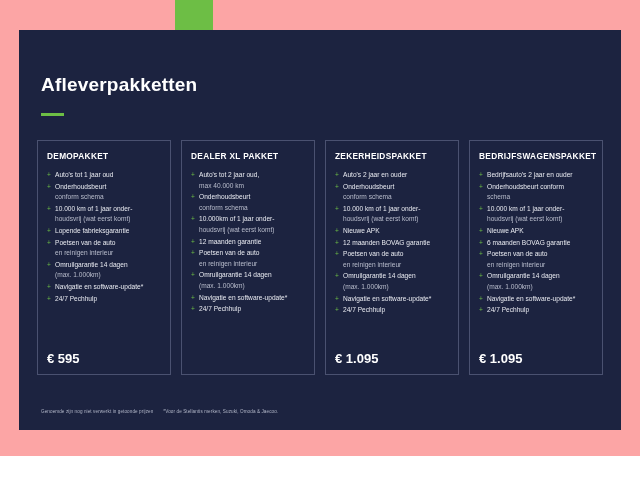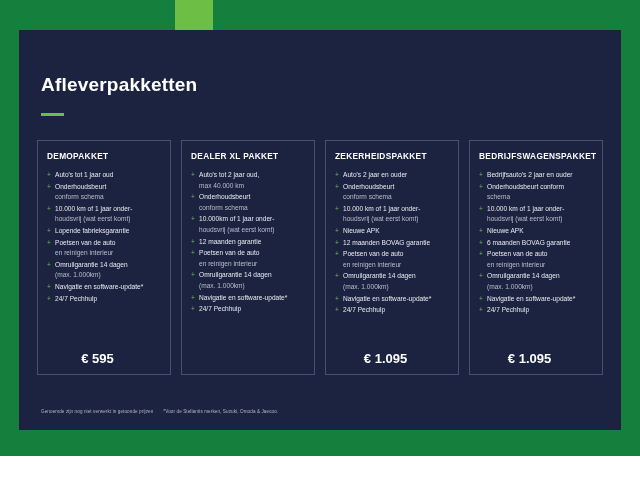--- a/index.html
+++ b/index.html
@@ -10,21 +10,21 @@
   body {
     width: 640px;
     height: 480px;
     font-family: "Liberation Sans", sans-serif;
     overflow: hidden;
   }
   #page {
     position: relative;
     width: 640px;
     height: 456px;
-    background: #15803d;
+    background: #fca5a5;
   }
   
   .top-accent {
     position: absolute;
     top: 0;
     left: 175px;
     width: 38px;
     height: 30px;
     background: #6dbe45;
   }
@@ -100,21 +100,21 @@
     top: 0;
     color: #6dbe45;
     font-size: 6.6px;
     line-height: 10.6px;
   }
   .feat .sub {
     display: block;
     color: #b9bdcc;
   }
   .card-price {
-    text-align: center;
+    text-align: left;
     font-size: 13px;
     font-weight: bold;
     color: #ffffff;
     margin-top: 10px;
   }
   .footnote {
     position: absolute;
     left: 22px;
     bottom: 16px;
     font-size: 4.6px;

